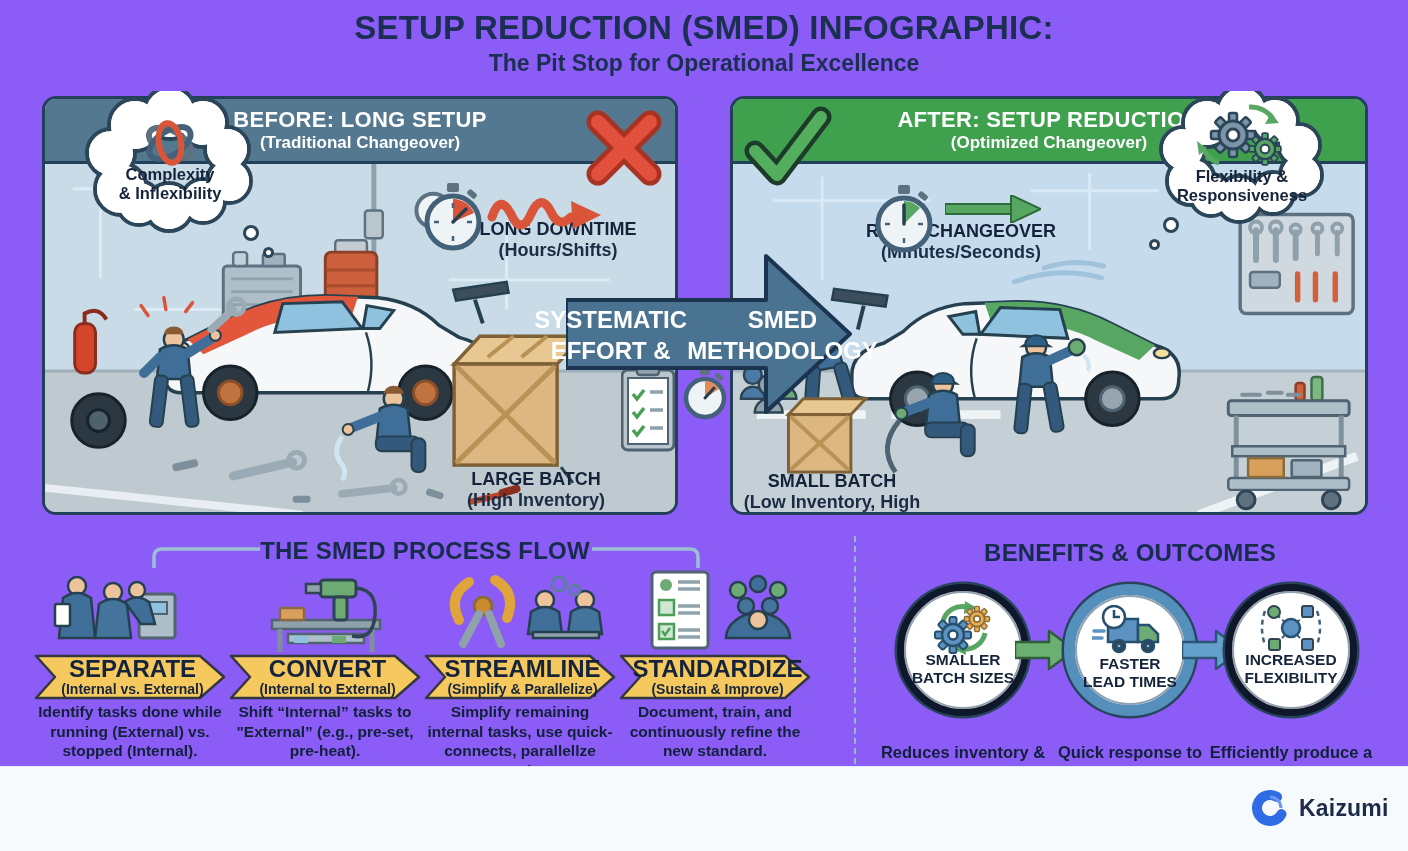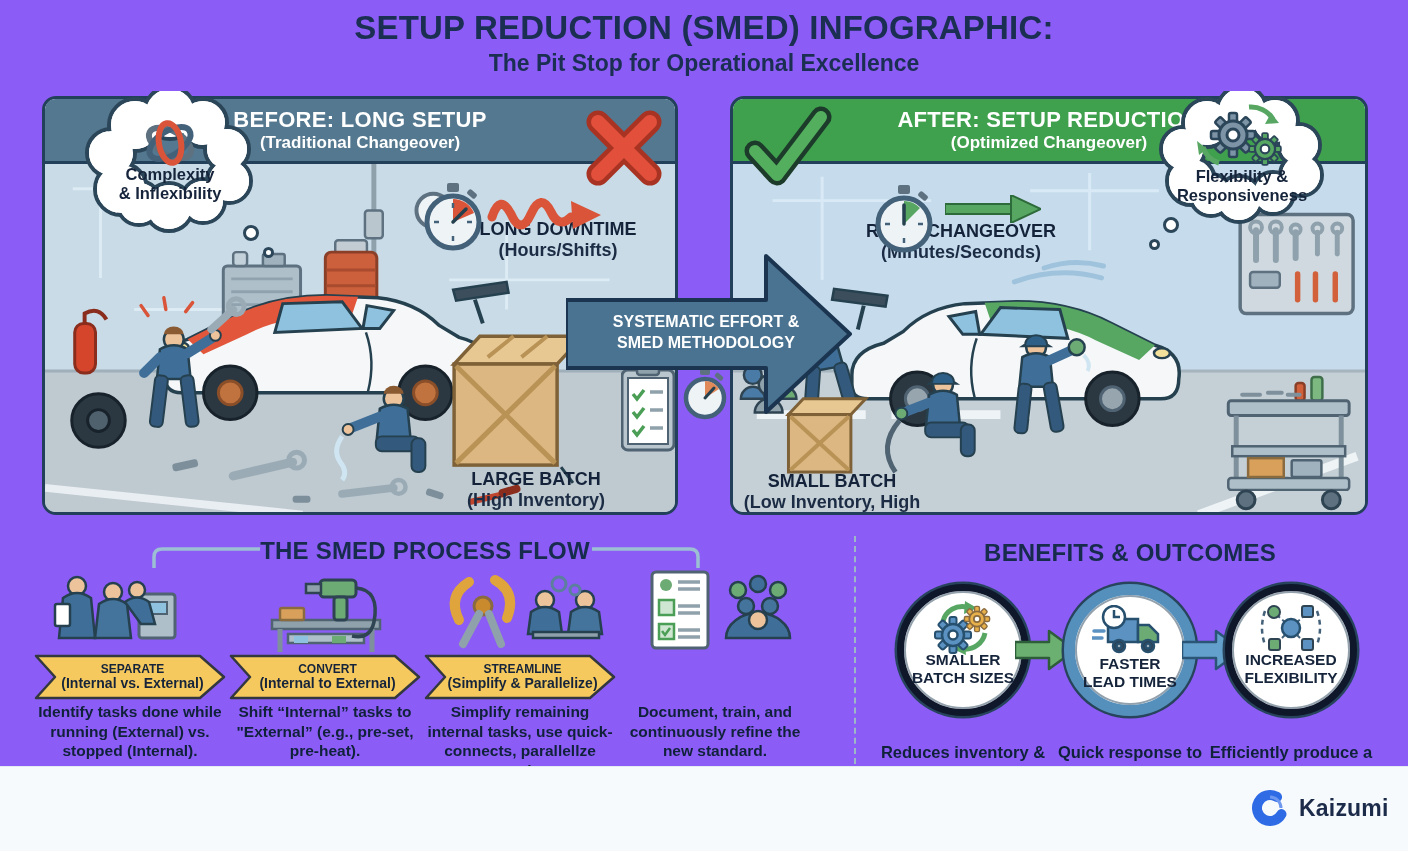--- a/index.html
+++ b/index.html
@@ -17,25 +17,25 @@
   .after-header{background:#3fa04e;}
   .scene{position:absolute;left:0;right:0;top:62px;bottom:0;z-index:1;}
   .plabel{z-index:4;}
   .label-strong{font-weight:800;font-size:18px;color:#14233a;text-align:center;line-height:1.15;}
   .label-sub{font-weight:600;font-size:18px;color:#1b2c44;text-align:center;line-height:1.2;}
   .cloud{z-index:6;}
   .cloud-text{position:absolute;left:0;right:0;text-align:center;font-size:16.5px;font-weight:800;color:#15243a;line-height:1.15;}
   .bubble{border-radius:50%;background:#fff;border:3px solid #2b4559;z-index:6;box-sizing:border-box;}
   .mark{z-index:6;}
   .transition{z-index:7;}
-  .transition-text{position:absolute;left:18px;top:52px;width:244px;height:66px;display:flex;flex-direction:column;align-items:center;justify-content:center;color:#fff;font-size:16px;font-weight:800;line-height:1.3;text-align:center;}
+  .transition-text{position:absolute;left:18px;top:52px;width:244px;height:66px;display:flex;flex-direction:row;align-items:flex-end;justify-content:center;color:#fff;font-size:24px;font-weight:800;line-height:1.3;text-align:center;}
   .section-title{font-size:24px;font-weight:800;color:#172c4c;text-align:center;letter-spacing:.2px;}
   .chevron{top:654px;width:193px;height:46px;}
   .chevron-text{position:absolute;left:20px;right:16px;top:0;bottom:0;display:flex;flex-direction:column;align-items:center;justify-content:center;}
-  .cname{font-size:12px;font-weight:800;color:#15243a;line-height:1.08;}
+  .cname{font-size:24px;font-weight:800;color:#15243a;line-height:1.08;}
   .csub{font-size:14px;font-weight:700;color:#15243a;line-height:1.12;}
   .flow-icon{top:564px;width:193px;height:88px;display:flex;align-items:flex-end;justify-content:center;}
   .flow-desc{top:702px;width:196px;text-align:center;font-size:15.5px;font-weight:600;color:#10213a;line-height:1.26;}
   .divider{left:854px;top:536px;height:228px;width:0;border-left:2.5px dashed #9db7c7;}
   .benefit-circle{width:132px;height:132px;border-radius:50%;background:#fff;box-sizing:border-box;box-shadow:0 0 0 2.5px #27445c, inset 0 0 0 2px rgba(39,68,92,.5);}
   .ring-green{border:7px solid #0f172a;}
   .ring-blue{border:11px solid #5590bd;}
   .bicon{position:absolute;left:50%;transform:translateX(-50%);top:10px;}
   .blabel{position:absolute;left:-6px;right:-6px;top:60px;text-align:center;font-size:15.5px;font-weight:800;color:#15243a;line-height:1.15;}
   .benefit-desc{top:714px;width:200px;text-align:center;font-size:16.5px;font-weight:600;color:#10213a;line-height:1.25;margin-top:28px;}
@@ -602,20 +602,29 @@
   </div>
   <div class="abs chevron" style="left:424px;">
     <svg width="193" height="46" viewBox="0 0 193 46">
         <polygon points="2,2 166,2 190,23 166,44 2,44 21,23" fill="#f6c95e" stroke="#33383f" stroke-width="2.5" stroke-linejoin="round"></polygon>
       </svg>
     <div class="chevron-text">
       <div class="cname">STREAMLINE</div>
       <div class="csub">(Simplify &amp; Parallelize)</div>
     </div>
   </div>
+  <div class="abs chevron" style="left:619px;">
+    <svg width="193" height="46" viewBox="0 0 193 46">
+        <polygon points="2,2 166,2 190,23 166,44 2,44 21,23" fill="#f6c95e" stroke="#33383f" stroke-width="2.5" stroke-linejoin="round"></polygon>
+      </svg>
+    <div class="chevron-text">
+      <div class="cname">STANDARDIZE</div>
+      <div class="csub">(Sustain &amp; Improve)</div>
+    </div>
+  </div>
 
   <div class="abs flow-desc" style="left:32px;">Identify tasks done while running (External) vs. stopped (Internal).</div>
   <div class="abs flow-desc" style="left:227px;">Shift “Internal” tasks to "External” (e.g., pre-set, pre-heat).</div>
   <div class="abs flow-desc" style="left:422px;">Simplify remaining internal tasks, use quick-connects, parallellze work.</div>
   <div class="abs flow-desc" style="left:617px;">Document, train, and continuously refine the new standard.</div>
 
   <div class="abs divider"></div>
 
   <div class="abs section-title" style="left:940px;top:539px;width:380px;">BENEFITS &amp; OUTCOMES</div>
 

